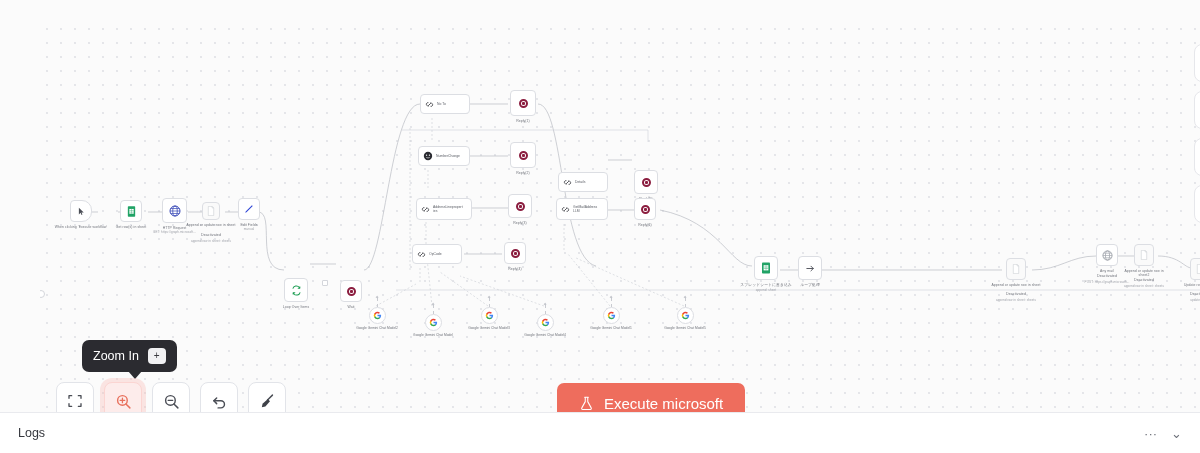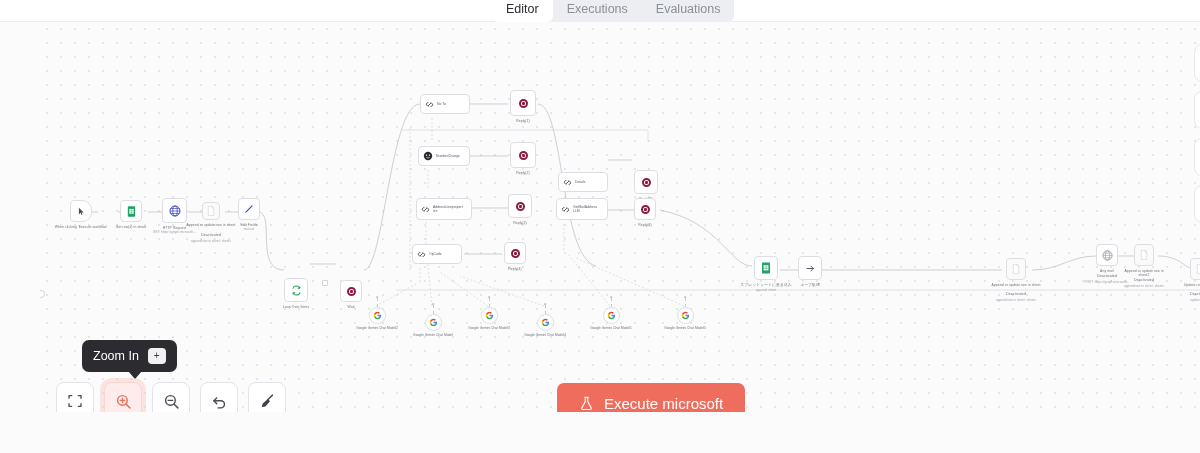--- a/index.html
+++ b/index.html
@@ -155,27 +155,20 @@
   }
   .logs-title { font-size: 12.5px; color: #35373d; }
   .logs-actions { margin-left: auto; display: flex; align-items: center; gap: 14px; color: #6e717a; }
   .logs-actions span { cursor: pointer; font-size: 13px; line-height: 13px; }
 </style>
 </head>
 <body>
 
 <div id="app">
 
-  <div class="topbar">
-    <div class="tabs">
-      <div class="tab active">Editor</div>
-      <div class="tab">Executions</div>
-      <div class="tab">Evaluations</div>
-    </div>
-  </div>
 
   <div class="canvas">
 
     <div class="scroll-hint"></div>
 
     <svg class="wires" viewBox="0 0 1200 390">
       <g stroke="#b9bcc3" stroke-width="0.7" fill="none">
         <path d="M48 190 L58 190"></path>
         <path d="M78 190 L88 190"></path>
         <path d="M108 190 L122 190"></path>
@@ -623,14 +616,21 @@
       </div>
       <div class="rbtn">
         <svg width="17" height="17" viewBox="0 0 24 24">
           <path d="M11 5 L13 11 L19 13 L13 15 L11 21 L9 15 L3 13 L9 11 Z" fill="#8b5cf6"></path>
           <path d="M18.5 3 L19.4 5.6 L22 6.5 L19.4 7.4 L18.5 10 L17.6 7.4 L15 6.5 L17.6 5.6 Z" fill="#a78bfa"></path>
         </svg>
       </div>
     </div>
   </div>
 
+  <div class="logs-bar">
+    <div class="logs-title">Logs</div>
+    <div class="logs-actions">
+      <span>···</span>
+      <span>⌄</span>
+    </div>
+  </div>
 
 </div>
 
 </body></html>

